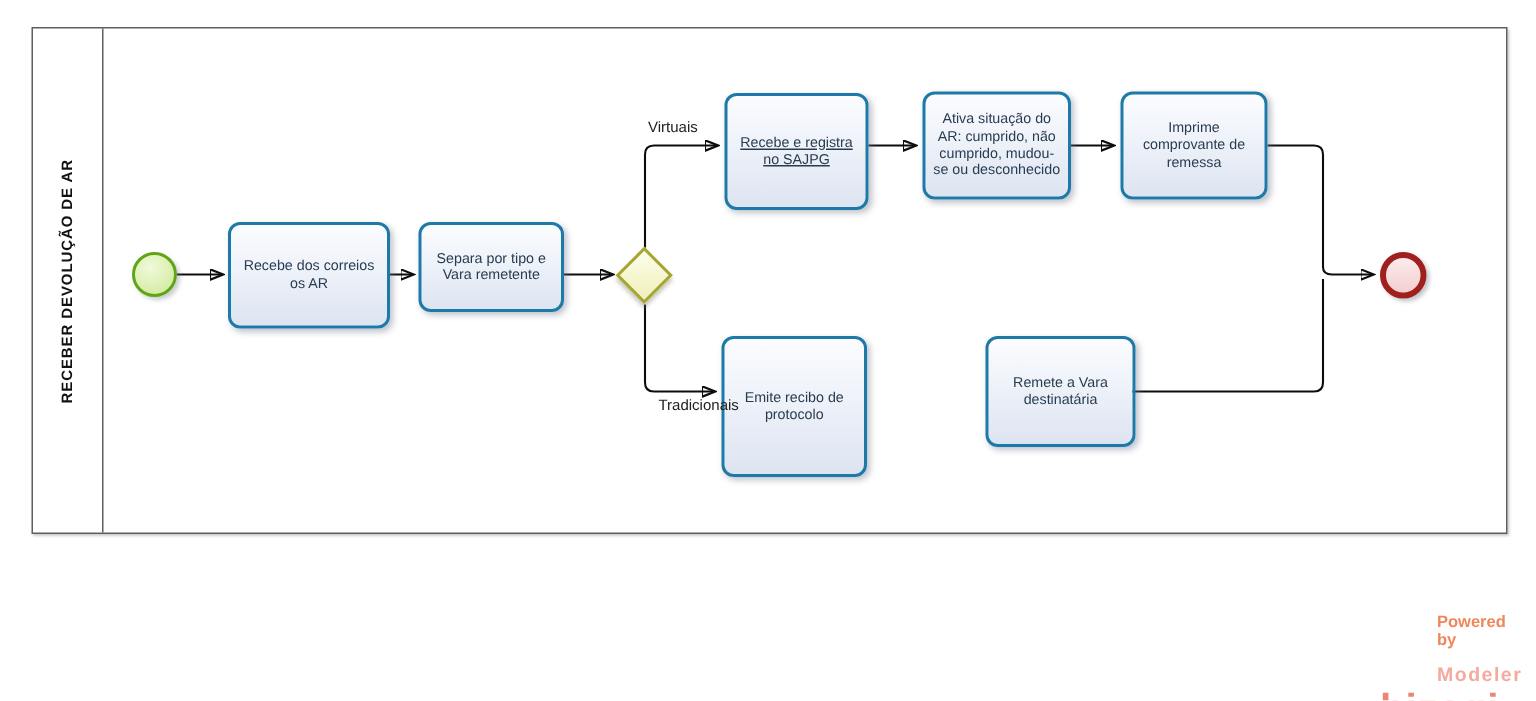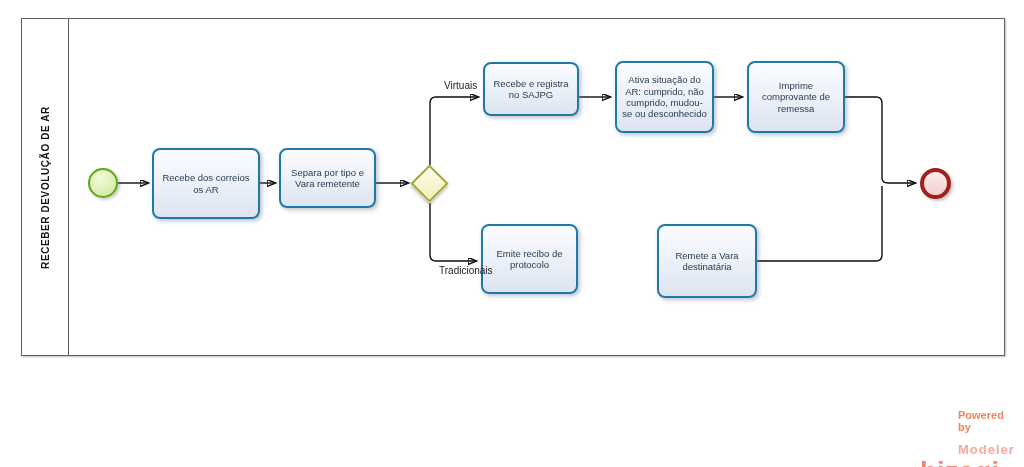--- a/index.html
+++ b/index.html
@@ -36,21 +36,21 @@
         box-shadow:2px 2px 3px rgba(120,130,140,0.45);}
 
   
   .gateway{position:absolute;left:416px;top:170px;width:27px;height:27px;
         transform:rotate(45deg);box-sizing:border-box;border:2px solid #a5a52f;
         background:linear-gradient(135deg,#fdfdee 0%,#f5f5cd 60%,#eff0bd 100%);
         box-shadow:2px 2px 3px rgba(130,130,110,0.45);}
 
   
   .edge-label{position:absolute;font-size:10px;color:#222222;}
-  .label-virtuais{left:444px;top:80px;text-align:center;}
+  .label-virtuais{left:432px;top:80px;text-align:center;}
   .label-tradicionais{left:406px;top:265px;margin-left:33px;}
 
   
   .logo{position:absolute;left:918px;top:409px;width:100px;}
   .logo .powered{position:absolute;left:40px;top:0;font-size:11px;font-weight:bold;color:#f0875c;}
   .logo .brand{position:absolute;left:2px;top:6px;font-size:27px;font-weight:bold;
         color:#ee8573;letter-spacing:0.5px;line-height:1;margin-top:44px;}
   .logo .product{position:absolute;left:4px;top:33px;font-size:13px;font-weight:bold;color:#f4aa9e;letter-spacing:1px;margin-left:36px;}
 </style>
 </head>
@@ -83,27 +83,27 @@
 
   <div class="event start-event"></div>
   <div class="event end-event"></div>
 
   <div class="gateway"></div>
 
   <div class="task" style="left:152px;top:148px;width:108px;height:71px;">Recebe dos correios os AR</div>
 
   <div class="task" style="left:279px;top:148px;width:97px;height:60px;">Separa por tipo e Vara remetente</div>
 
-  <div class="task" style="left:483px;top:62px;width:96px;height:54px;">Recebe e registra no SAJPG</div>
+  <div class="task" style="left:483px;top:62px;width:96px;height:78px;text-decoration:underline;">Recebe e registra no SAJPG</div>
 
   <div class="task" style="left:615px;top:61px;width:99px;height:72px;">Ativa situação do AR: cumprido, não cumprido, mudou-se ou desconhecido</div>
 
   <div class="task" style="left:747px;top:61px;width:98px;height:72px;">Imprime comprovante de remessa</div>
 
-  <div class="task" style="left:481px;top:224px;width:97px;height:70px;">Emite recibo de protocolo</div>
+  <div class="task" style="left:481px;top:224px;width:97px;height:94px;">Emite recibo de protocolo</div>
 
   <div class="task" style="left:613px;top:224px;width:100px;height:74px;margin-left:44px;">Remete a Vara destinatária</div>
 
   <div class="edge-label label-virtuais">Virtuais</div>
   <div class="edge-label label-tradicionais">Tradicionais</div>
 
   <div class="logo">
     <div class="powered">Powered by</div>
     <div class="brand">bizagi</div>
     <div class="product">Modeler</div>

